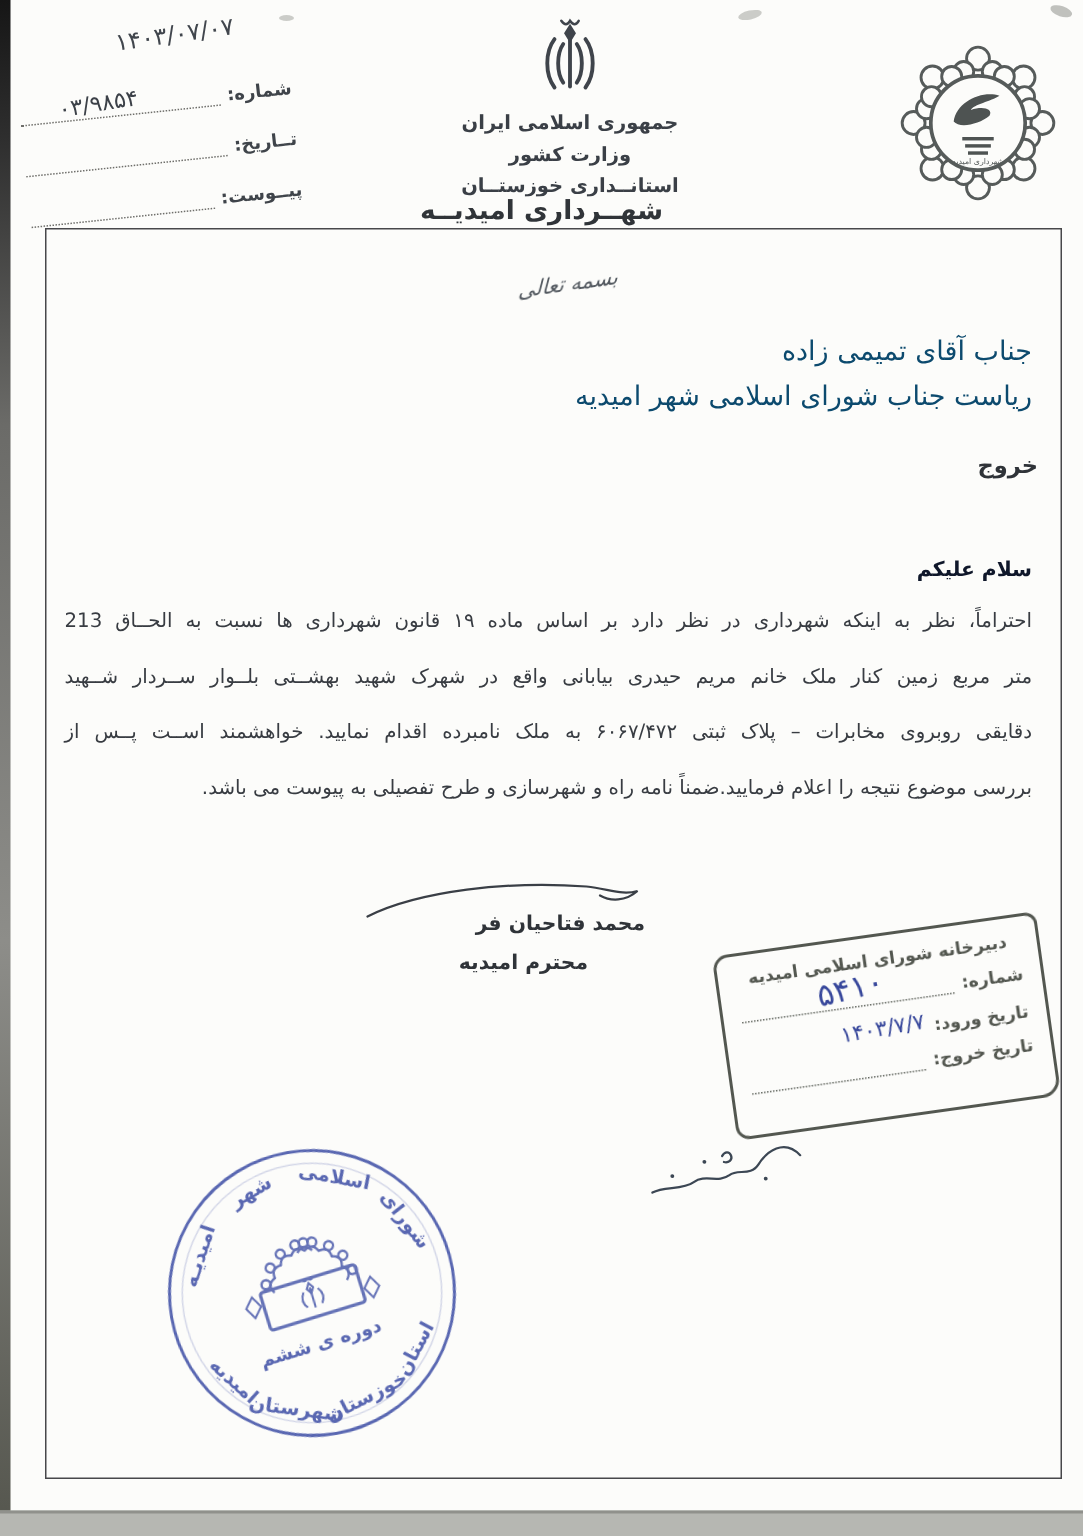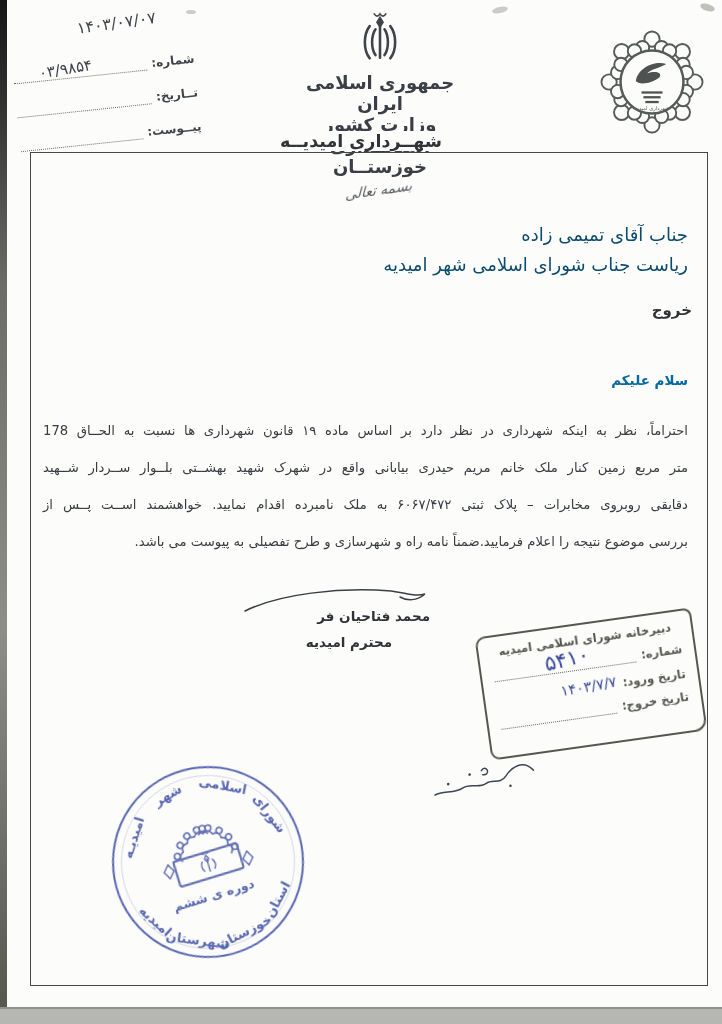--- a/index.html
+++ b/index.html
@@ -12,41 +12,41 @@
   .smudge{position:absolute;background:#b0b2ae;border-radius:50%;opacity:.65;}
   
   .hdr-fields{position:absolute;left:14px;top:16px;width:182px;transform:rotate(-6deg);}
   .hdr-date{display:block;margin:0 34px 6px 0;font-size:16px;letter-spacing:2px;color:#41464d;transform:rotate(-2deg);}
   .f-row{display:flex;align-items:flex-end;gap:5px;height:34px;}
   .f-label{font-size:12px;font-weight:bold;color:#3f444a;white-space:nowrap;}
   .leader{flex:1;border-bottom:1.6px dotted #6e6e6a;height:1em;}
   .hdr-number{position:absolute;left:26px;top:40px;font-size:15px;letter-spacing:1.5px;color:#3c4148;transform:rotate(-3deg);}
   
   .hdr-center{position:absolute;left:287px;top:10px;width:186px;text-align:center;}
-  .hdr-center .line{font-size:18px;font-weight:bold;line-height:21px;color:#3a3f46;}
+  .hdr-center .line{font-size:13px;font-weight:bold;line-height:21px;color:#3a3f46;}
   
   .logo{position:absolute;right:6px;top:20px;width:128px;height:124px;}
   
   .frame{position:absolute;left:30px;right:14px;top:152px;bottom:38px;border:1.6px solid #47474a;}
   .doc-title{position:absolute;left:0;right:0;top:128px;height:26px;line-height:26px;text-align:center;z-index:3;}
   .doc-title span{background:#fcfcfa;padding:0 14px;font-size:17.5px;font-weight:bold;color:#303438;}
   
   .bism{position:absolute;left:345px;top:182px;font-size:14px;font-style:italic;color:#353c44;
         transform:rotate(-8deg) skewX(-10deg);opacity:.85;filter:blur(.3px);letter-spacing:1px;}
   
   .recipient{position:absolute;right:34px;top:220px;text-align:right;}
   .recipient div{font-size:18px;font-weight:normal;line-height:30px;color:#0c4a6e;}
   
   .subj-label{position:absolute;right:30px;top:301px;font-size:15px;font-weight:bold;color:#2f3338;}
   .subj-box{position:absolute;left:168px;top:293px;width:465px;height:38px;border:1.5px solid #3d3d40;
             border-radius:12px;line-height:38px;text-align:right;padding:0 16px;box-sizing:border-box;
             font-size:13px;font-weight:bold;color:#2f3338;white-space:nowrap;}
   
   .body-txt{position:absolute;right:34px;top:372px;width:645px;}
-  .salutation{font-size:13.5px;font-weight:bold;color:#0369a1;margin-bottom:24px;}
+  .salutation{font-size:13.5px;font-weight:bold;color:#0f172a;margin-bottom:8px;}
   .body-line{font-size:13.2px;line-height:37px;color:#383c42;text-align:justify;text-align-last:justify;-moz-text-align-last:justify;}
   .body-line.last{text-align:right;text-align-last:right;}
   
   .sig{position:absolute;right:292px;top:588px;width:200px;text-align:right;}
   .sig svg{position:absolute;right:-4px;top:-4px;}
   .sig-name{font-size:13.5px;font-weight:bold;color:#2f3338;margin-top:20px;white-space:nowrap;}
   .sig-title{font-size:13.5px;font-weight:bold;color:#2f3338;margin-top:10px;margin-right:38px;white-space:nowrap;}
   
   .rstamp{position:absolute;left:482px;top:622px;width:218px;height:124px;transform:rotate(-8deg);
           border:2.4px solid #4a4f47;border-radius:10px 8px 12px 9px;padding:8px 12px;box-sizing:border-box;
@@ -150,21 +150,21 @@
 
   <div class="recipient">
     <div>جناب آقای تمیمی زاده</div>
     <div>ریاست جناب شورای اسلامی شهر امیدیه</div>
   </div>
 
   <div class="subj-label">خروج</div>
 
   <div class="body-txt">
     <div class="salutation">سلام علیکم</div>
-    <div class="body-line">احتراماً، نظر به اینکه شهرداری در نظر دارد بر اساس ماده ۱۹ قانون شهرداری ها نسبت به الحــاق 178</div>
+    <div class="body-line">احتراماً، نظر به اینکه شهرداری در نظر دارد بر اساس ماده ۱۹ قانون شهرداری ها نسبت به الحــاق 213</div>
     <div class="body-line">متر مربع زمین کنار ملک خانم مریم حیدری بیابانی واقع در شهرک شهید بهشــتی بلــوار ســردار شــهید</div>
     <div class="body-line">دقایقی روبروی مخابرات – پلاک ثبتی ۶۰۶۷/۴۷۲ به ملک نامبرده اقدام نمایید. خواهشمند اســت پــس از</div>
     <div class="body-line last">بررسی موضوع نتیجه را اعلام فرمایید.ضمناً نامه راه و شهرسازی و طرح تفصیلی به پیوست می باشد.</div>
   </div>
 
   <div class="sig">
     <svg width="195" height="32" viewBox="0 0 195 32">
       <path d="M6 27 C40 10 100 3 152 7 C168 9 176 13 186 10 C178 17 168 17 161 13" stroke="#3a3f46" stroke-width="1.5" fill="none" stroke-linecap="round"></path>
     </svg>
     <div class="sig-name">محمد فتاحیان فر</div>

